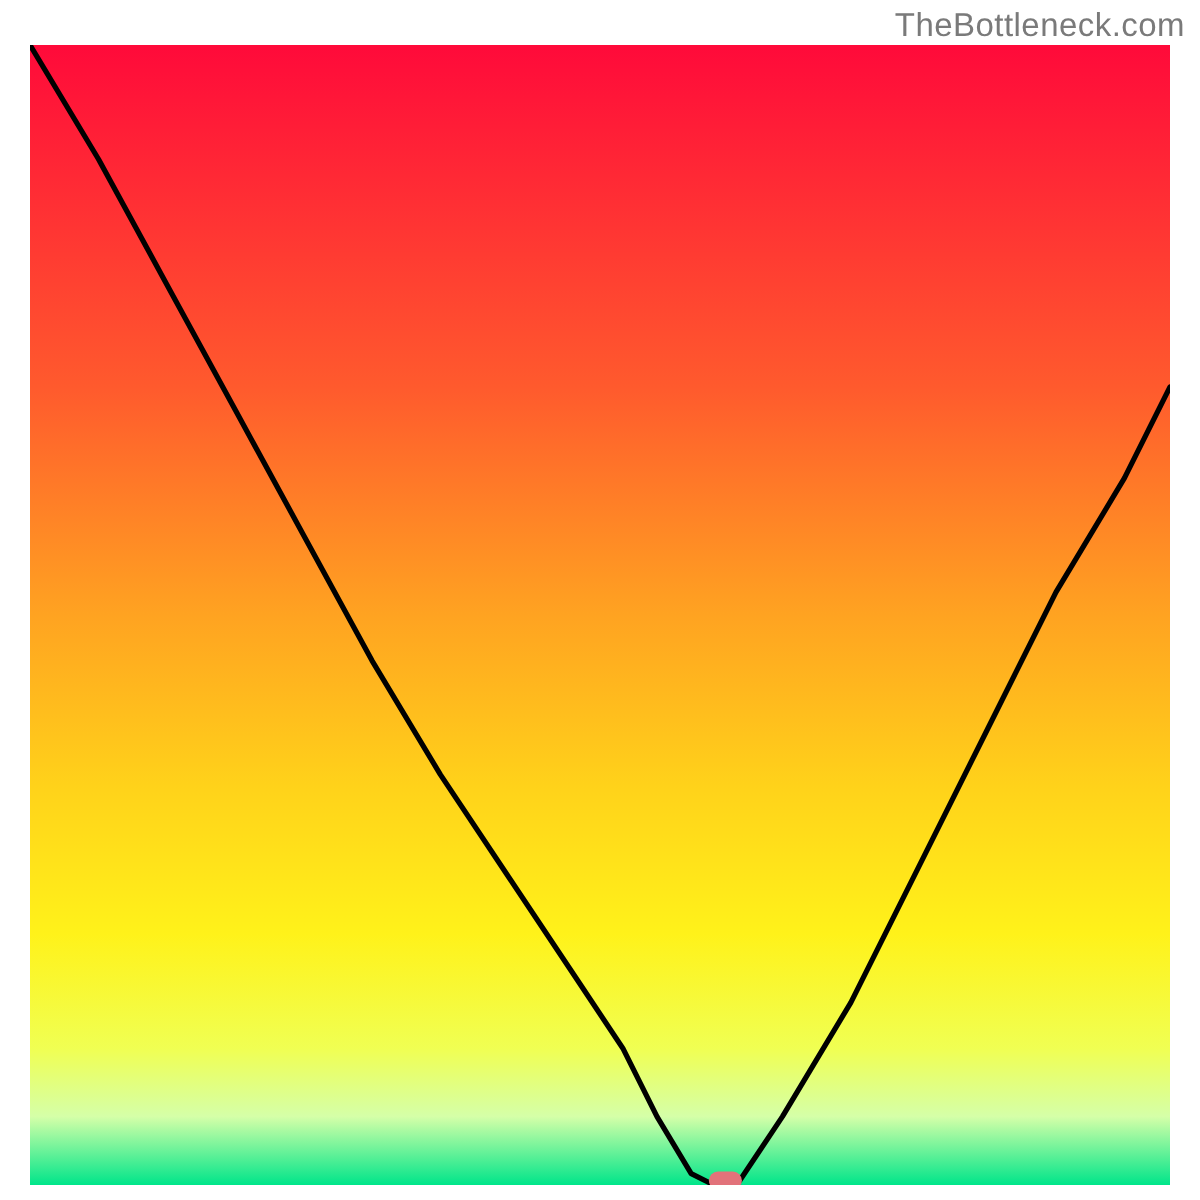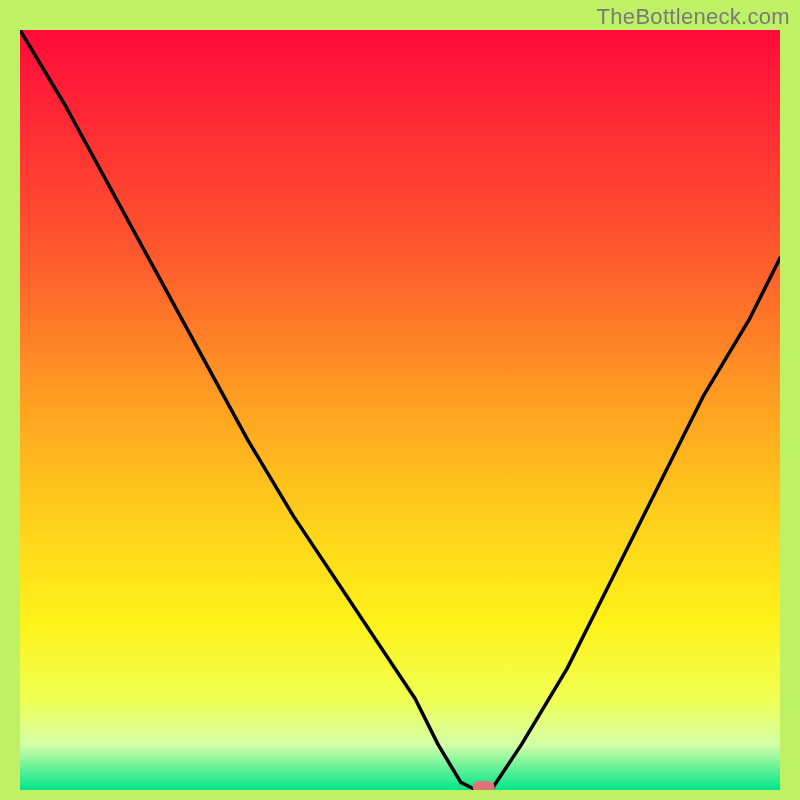--- a/index.html
+++ b/index.html
@@ -8,21 +8,21 @@
     width: 800px;
     height: 800px;
     background: #000;
     overflow: hidden;
     font-family: Arial, Helvetica, sans-serif;
   }
   .frame {
     width: 800px;
     height: 800px;
     position: relative;
-    background: #bef264;
+    background: #ffffff;
   }
   .plot {
     position: absolute;
     left: 20px;
     top: 30px;
     width: 760px;
     height: 760px;
   }
   .watermark {
     position: absolute;

